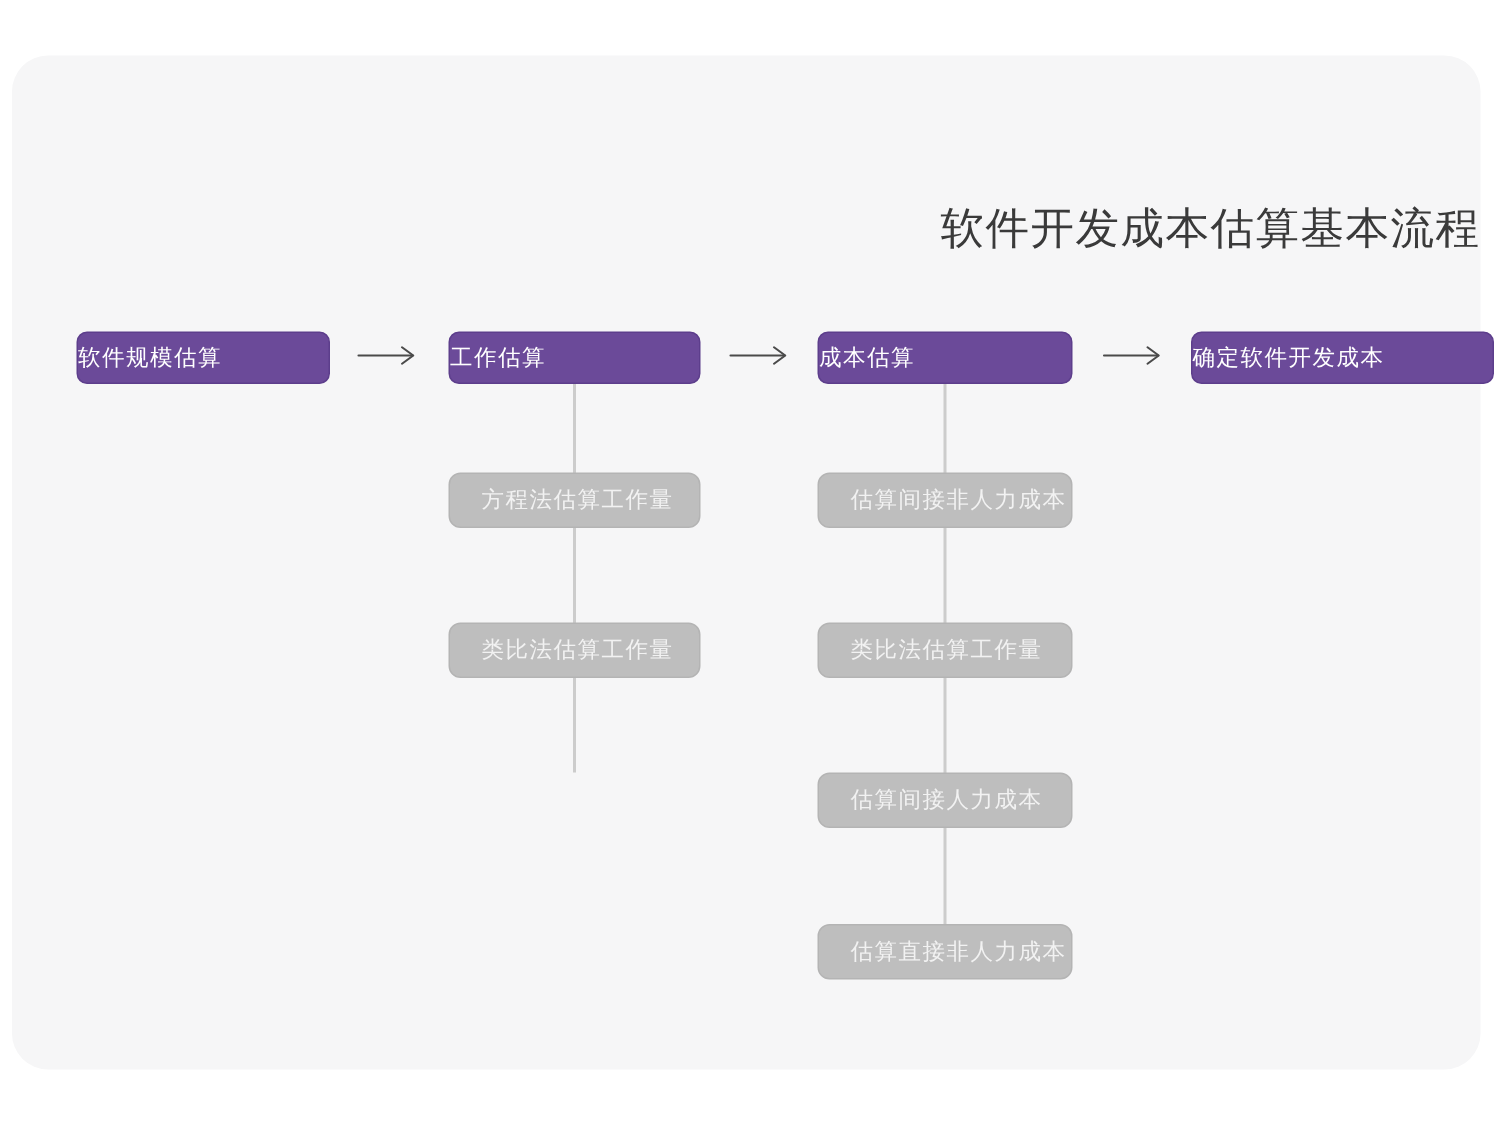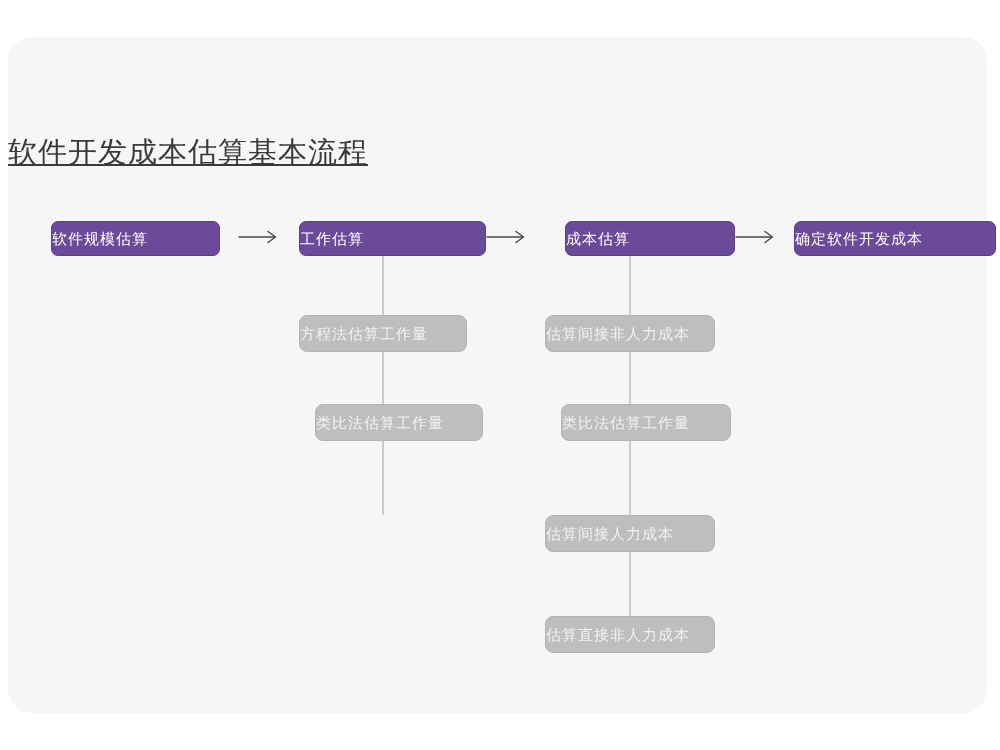--- a/index.html
+++ b/index.html
@@ -26,26 +26,25 @@
   .page{position:relative;width:1000px;height:750px;}
   .canvas{
     position:absolute;
     left:8px;top:37px;width:979px;height:676px;
     background:var(--canvas-bg);
     border-radius:24px;
   }
   .title{
     position:absolute;
     left:0;right:0;top:96px;
-    text-align:left;
+    text-align:right;
     font-size:29px;
     font-weight:400;
     letter-spacing:1px;
     color:var(--title-text);
-    text-decoration:underline;
   }
   .vline{
     position:absolute;
     width:2px;
     background:var(--connector);
   }
   .vline-work{left:374px;top:219px;height:259px;}
   .vline-cost{left:621px;top:219px;height:360px;}
   .node{
     position:absolute;
@@ -57,35 +56,36 @@
     cursor:default;
     white-space:nowrap;
   }
   .main{
     top:184px;
     background:var(--accent);
     border:1px solid var(--accent-border);
     color:var(--node-text);
   }
   .m1{left:43px;width:169px;}
-  .m2{left:291px;width:187px;}
-  .m3{left:537px;width:170px;margin-left:20px;}
+  .m2{left:291px;width:168px;}
+  .m3{left:537px;width:170px;}
   .m4{left:786px;width:202px;font-family:Liberation Serif, serif;}
   .sub{
     height:37px;
     line-height:36px;
     background:var(--sub-node-bg);
     border:1px solid var(--sub-node-border);
     color:var(--sub-node-text);
     border-radius:8px;
+    padding-left:21px;
   }
   .colL{left:291px;width:168px;}
   .colR{left:537px;width:170px;}
   .r1{top:278px;}
-  .r2{top:367px;margin-left:16px;}
+  .r2{top:378px;}
   .r3{top:478px;}
   .r4{top:579px;}
   .arrow{
     position:absolute;
     top:193px;
     width:40px;height:14px;
     color:var(--arrow);
   }
   .a1{left:230px;}
   .a2{left:478px;}

